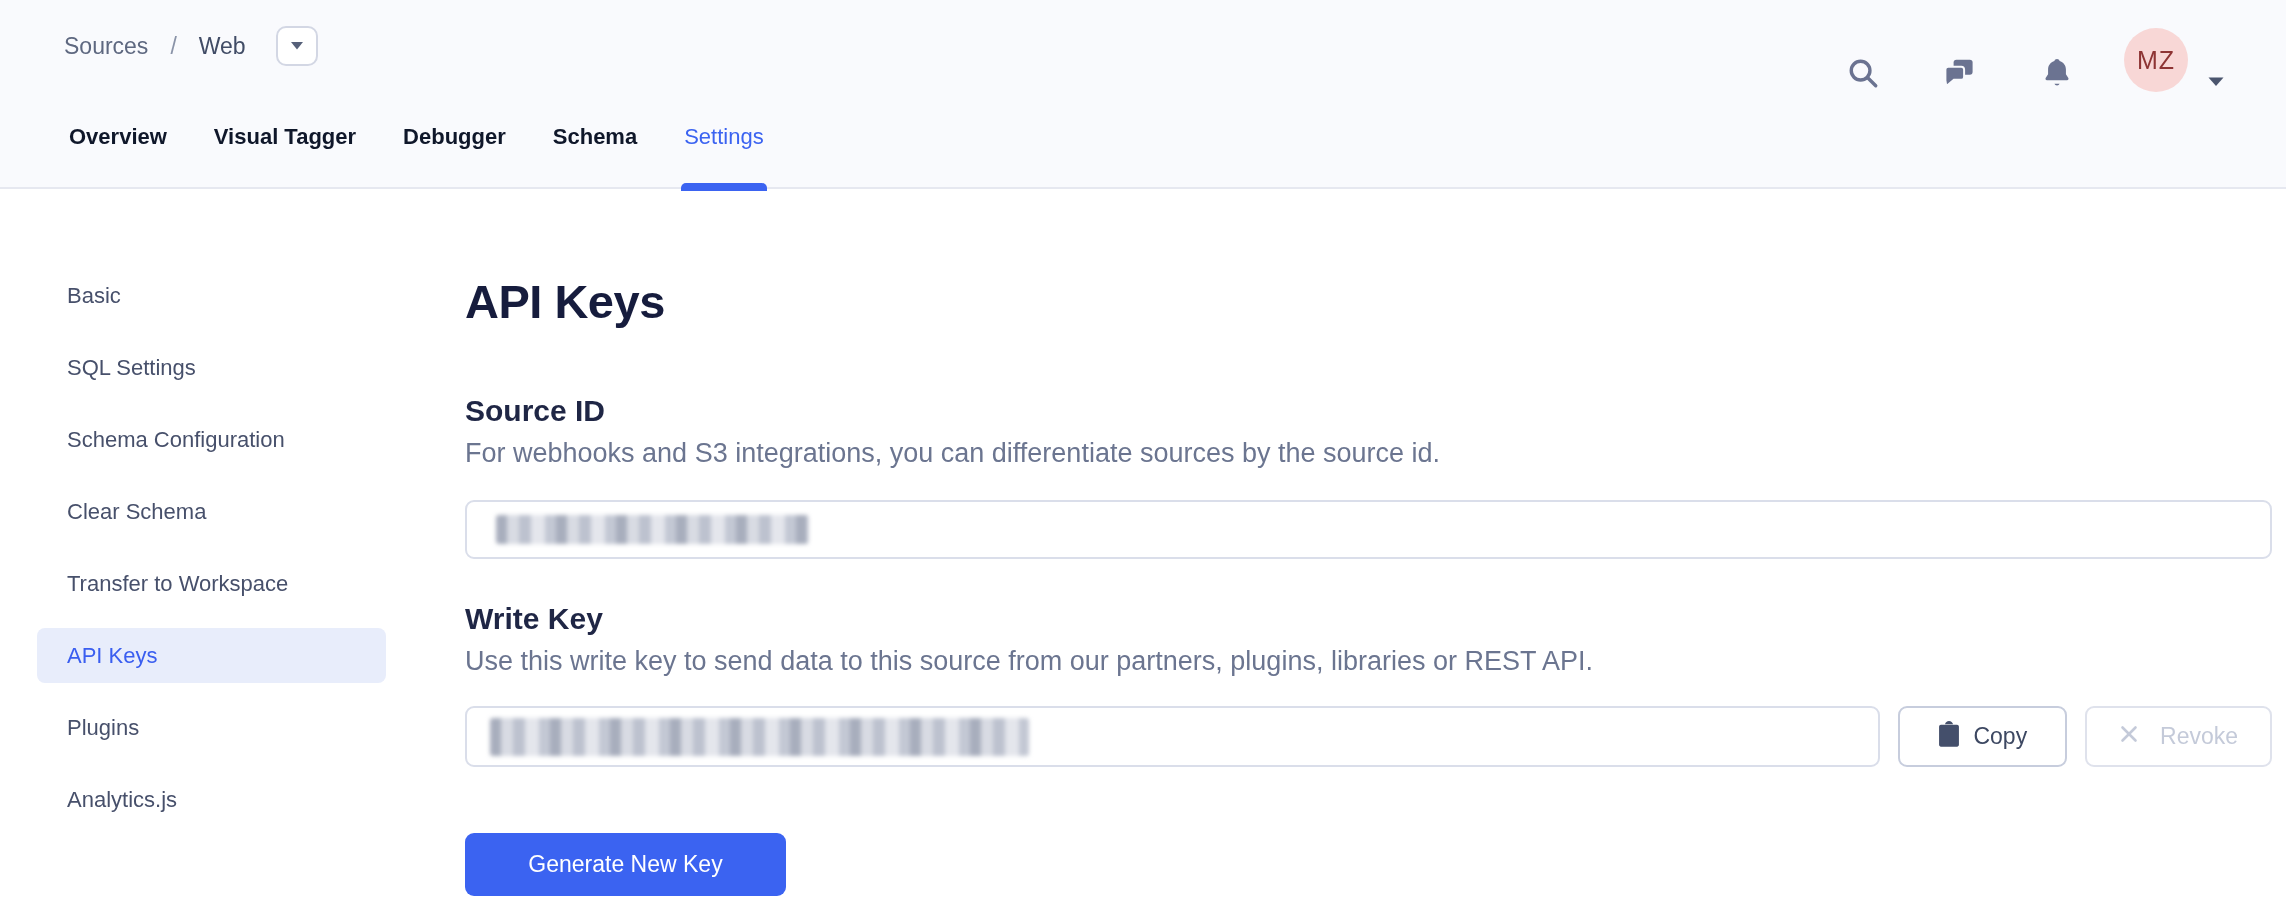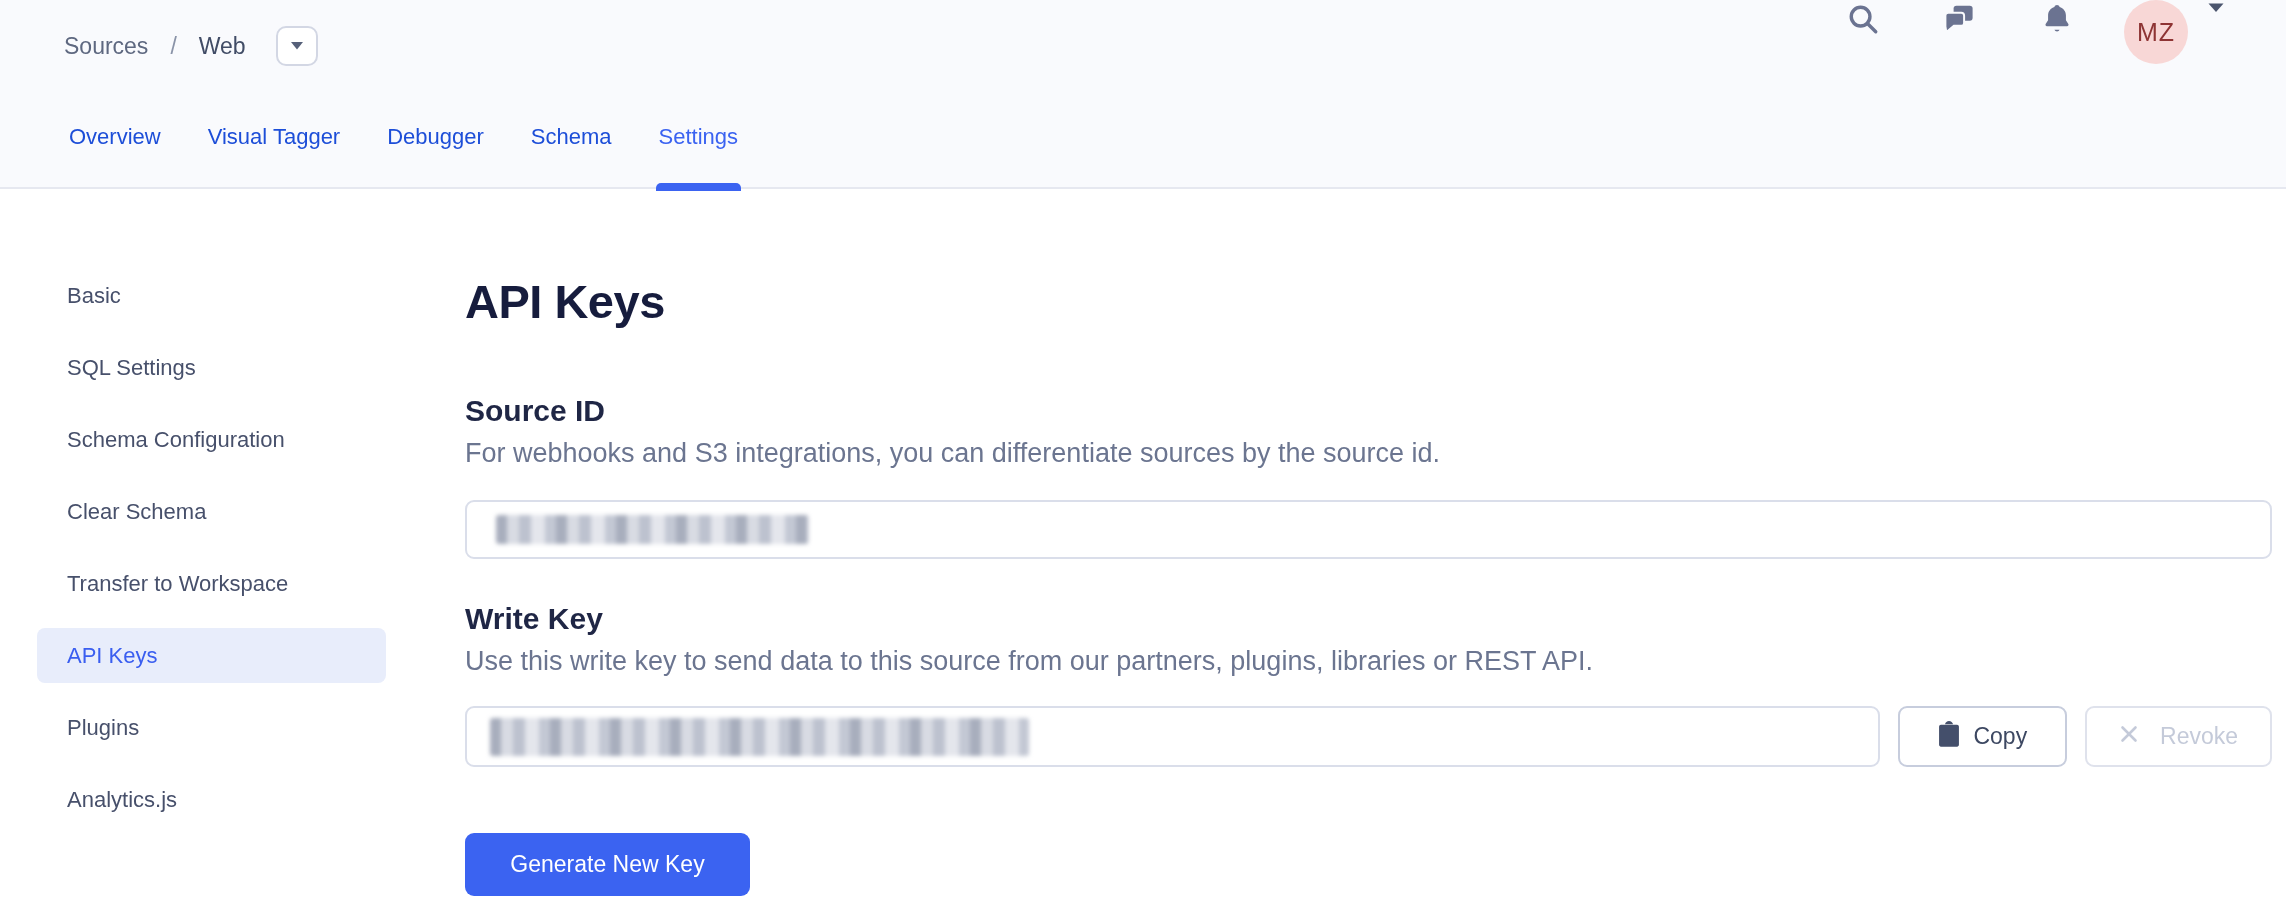--- a/index.html
+++ b/index.html
@@ -10,32 +10,32 @@
   
   .header-band { position:absolute; left:0; top:0; width:2286px; height:189px; background:#f9fafd; border-bottom:2px solid #e6e8f0; }
 
   .topbar { position:absolute; left:0; top:0; width:2286px; height:92px; }
   .breadcrumb { position:absolute; left:64px; top:0; height:92px; display:flex; align-items:center; gap:22px; }
   .crumb-root { font-size:23px; color:#5e6880; cursor:pointer; }
   .crumb-sep  { font-size:23px; color:#8a93a8; }
   .crumb-cur  { font-size:23px; color:#414c66; }
   .src-switcher { width:42px; height:40px; margin-left:8px; background:#ffffff; border:2px solid #d3d7e4; border-radius:10px; display:flex; align-items:center; justify-content:center; cursor:pointer; }
 
-  .header-actions { position:absolute; left:1844px; top:0; height:92px; display:flex; align-items:flex-start; }
+  .header-actions { position:absolute; left:1844px; top:0; height:92px; display:flex; align-items:flex-end; }
   .icon-btn { width:38px; height:38px; display:flex; align-items:center; justify-content:center; color:#6b7391; cursor:pointer; background:none; border:none; }
   .icon-btn svg { display:block; }
   .gap-a { margin-right:58px; }
   .gap-b { margin-right:60px; }
   .gap-c { margin-right:48px; }
   .avatar { width:64px; height:64px; border-radius:50%; background:#f8d7d6; color:#8e3434; font-size:25px; letter-spacing:1px; display:flex; align-items:center; justify-content:center; cursor:pointer; }
   .user-caret { margin-left:18px; color:#4b556e; cursor:pointer; display:flex; align-items:center; }
 
   
   .tabbar { position:absolute; left:69px; top:92px; height:97px; display:flex; gap:47px; }
-  .tab { position:relative; font-size:22px; color:#1d4ed8; padding-top:32px; height:97px; cursor:pointer; white-space:nowrap; }
+  .tab { position:relative; font-size:22px; color:#0f172a; padding-top:32px; height:97px; cursor:pointer; white-space:nowrap;font-weight:bold; }
   .tab.active { color:#3b63f1; font-weight:500; }
   .tab.active .tab-underline { position:absolute; left:-3px; right:-3px; bottom:-2px; height:8px; background:#3b63f1; border-radius:5px 5px 0 0; }
 
   
   .sidebar { position:absolute; left:37px; top:268px; width:349px; display:flex; flex-direction:column; gap:17px; }
   .side-item { height:55px; display:flex; align-items:center; padding-left:30px; font-size:22px; font-weight:500; color:#47506b; border-radius:8px; cursor:pointer; white-space:nowrap; }
   .side-item.active { background:#e8edfb; color:#3a5ef0; }
 
   
   .main { position:absolute; left:465px; top:0; width:1807px; height:914px; }
@@ -60,21 +60,21 @@
       repeating-linear-gradient(90deg,#a8aebd 0 11px,#d8dbe3 11px 23px,#bdc2cf 23px 35px,#e4e6ec 35px 49px,#c3c8d4 49px 60px),
       repeating-linear-gradient(0deg,rgba(255,255,255,.45) 0 9px,rgba(110,118,142,.28) 9px 18px);
   }
   .redacted-1 { width:313px; height:29px; margin-left:2px; }
   .redacted-2 { width:539px; height:38px; margin-left:-4px; }
 
   .btn { display:flex; align-items:center; justify-content:center; background:#ffffff; border-radius:9px; cursor:pointer; font-size:23px; }
   .copy-btn { width:169px; margin-left:18px; border:2px solid #c7cddd; color:#3d4862; gap:13px; }
   .revoke-btn { width:187px; margin-left:18px; border:2px solid #dfe2ec; color:#c4cad9; gap:21px; cursor:default; }
 
-  .generate-btn { position:absolute; left:0; top:833px; width:285px; height:63px; background:#3b63f1; border:none; border-radius:9px; color:#ffffff; font-size:23px; font-weight:500; font-family:inherit; display:flex; align-items:center; justify-content:center; cursor:pointer; }
+  .generate-btn { position:absolute; left:0; top:833px; width:321px; height:63px; background:#3b63f1; border:none; border-radius:9px; color:#ffffff; font-size:23px; font-weight:500; font-family:inherit; display:flex; align-items:center; justify-content:center; cursor:pointer; }
 </style>
 </head>
 <body>
 
 <div class="app">
 
   <div class="header-band"></div>
 
   <div class="topbar">
     <div class="breadcrumb">

